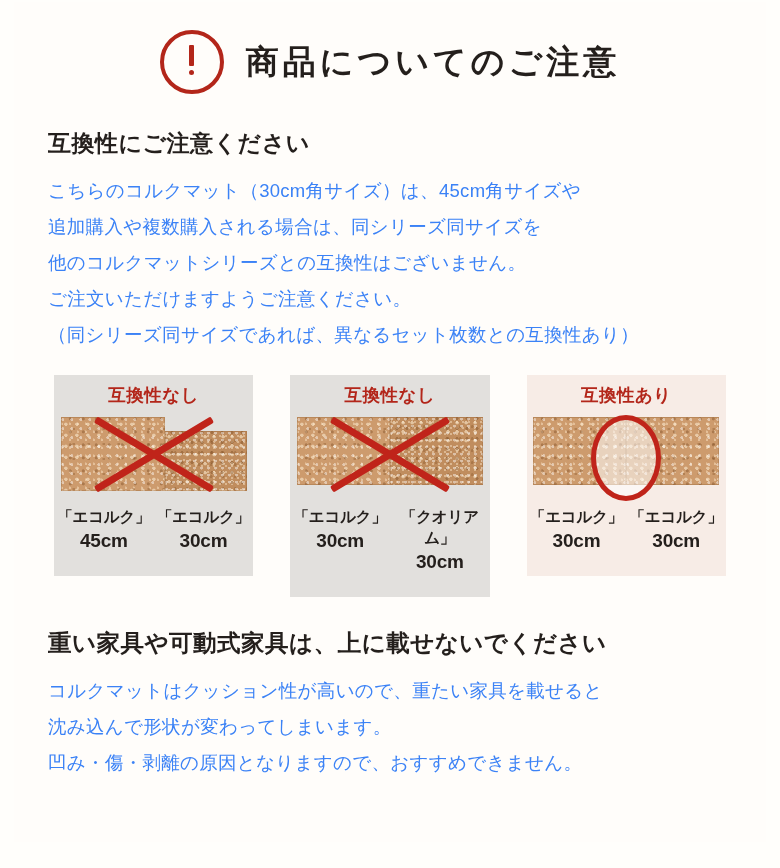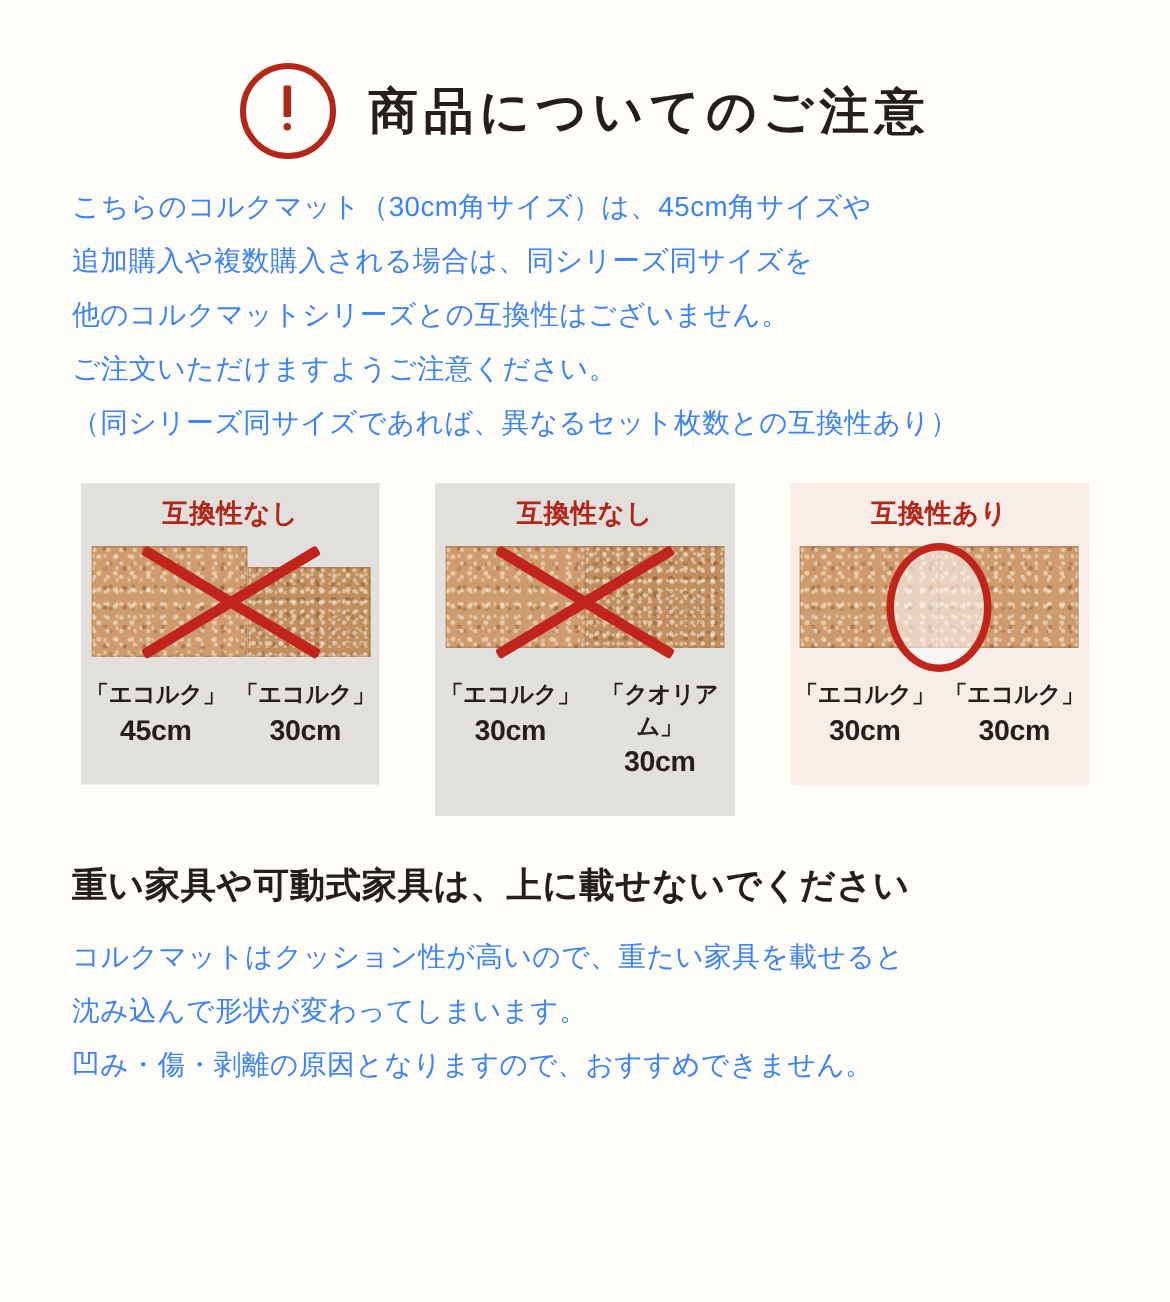--- a/index.html
+++ b/index.html
@@ -16,21 +16,21 @@
   .page {
     position: relative;
     width: 780px;
     height: 868px;
     background: #fffefb;
     box-sizing: border-box;
   }
   .inner {
     position: absolute;
     left: 14px;
-    top: 14px;
+    top: 2px;
     width: 752px;
     height: 840px;
     background: #fffdfa;
     box-sizing: border-box;
   }
 
   
   .header {
     display: flex;
     align-items: center;
@@ -213,20 +213,21 @@
 
     <div class="header">
       <div class="excl-circle">
         <div class="bar"></div>
         <div class="dot"></div>
       </div>
       <div class="header-title">商品についてのご注意</div>
     </div>
 
     <div class="section" id="section-compat">
+      <div class="section-title">互換性にご注意ください</div>
       <div class="para">
         <div>こちらのコルクマット（30cm角サイズ）は、45cm角サイズや</div>
         <div>追加購入や複数購入される場合は、同シリーズ同サイズを</div>
         <div>他のコルクマットシリーズとの互換性はございません。</div>
         <div>ご注文いただけますようご注意ください。</div>
         <div>（同シリーズ同サイズであれば、異なるセット枚数との互換性あり）</div>
       </div>
 
       <div class="diagram">
 

